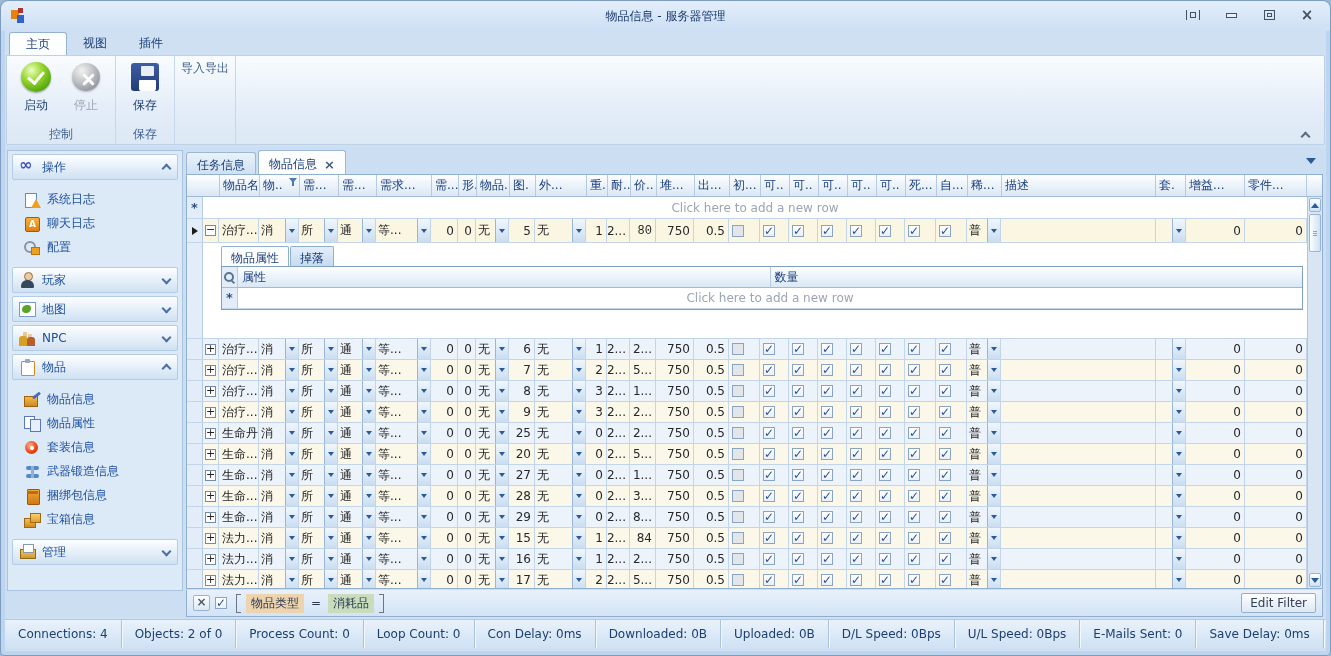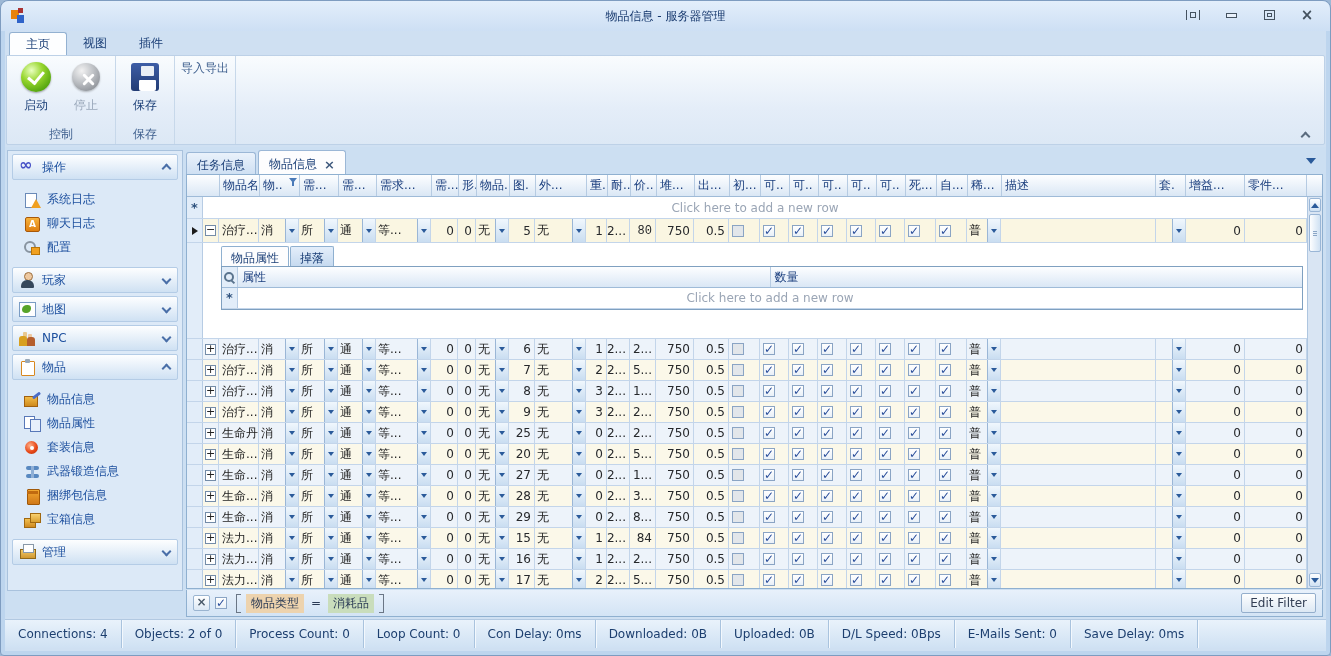--- a/index.html
+++ b/index.html
@@ -1449,16 +1449,17 @@
 
   <div class="statusbar" id="status-bar">
       <div class="sseg">Connections: 4</div>
       <div class="sseg">Objects: 2 of 0</div>
       <div class="sseg">Process Count: 0</div>
       <div class="sseg">Loop Count: 0</div>
       <div class="sseg">Con Delay: 0ms</div>
       <div class="sseg">Downloaded: 0B</div>
       <div class="sseg">Uploaded: 0B</div>
       <div class="sseg">D/L Speed: 0Bps</div>
+      <div class="sseg">U/L Speed: 0Bps</div>
       <div class="sseg">E-Mails Sent: 0</div>
       <div class="sseg">Save Delay: 0ms</div>
     </div>
 </div>
 
 </body></html>

